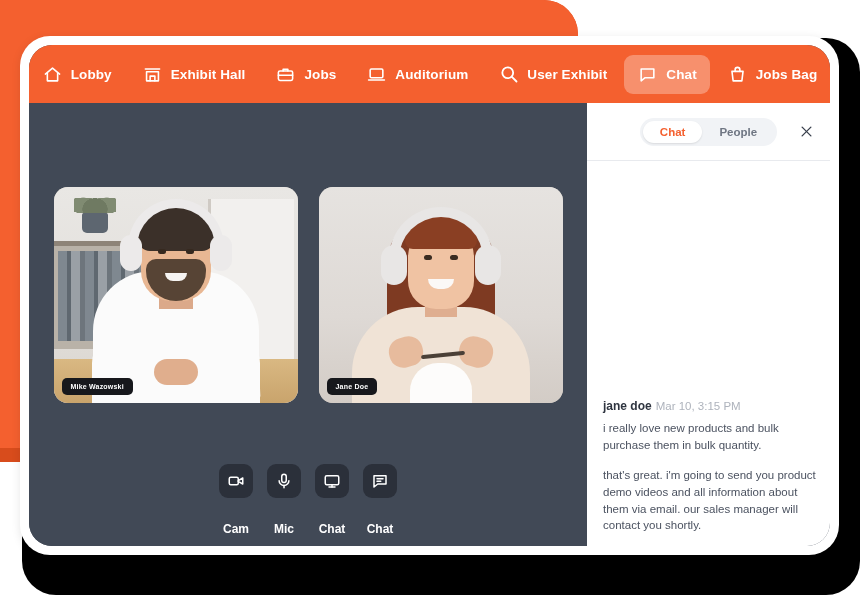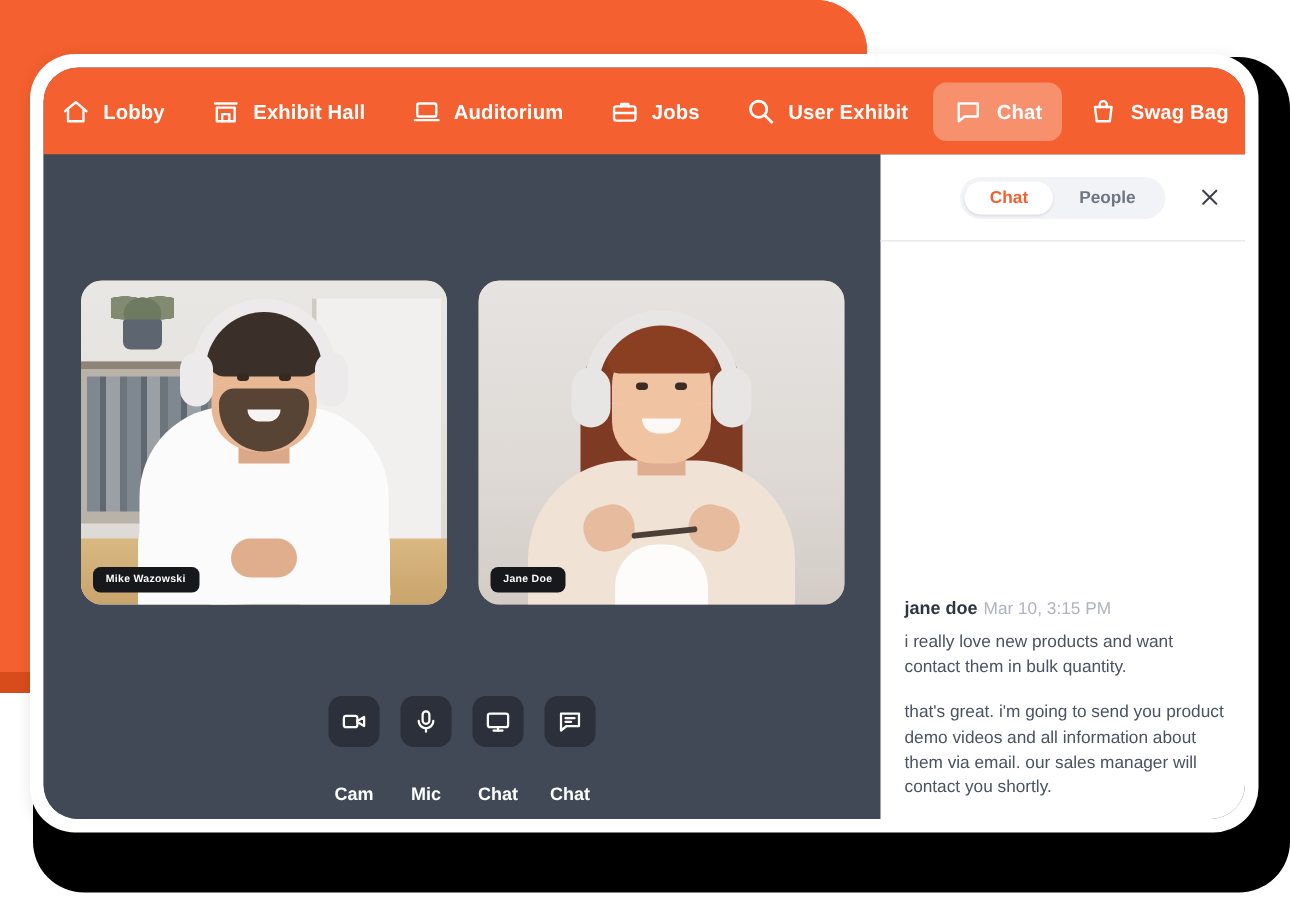--- a/index.html
+++ b/index.html
@@ -253,40 +253,40 @@
                 <path d="M4.5 8.5h15V20h-15z"></path>
                 <path d="M9 20v-6h6v6"></path>
               </svg>
           </span>
           <span>Exhibit Hall</span>
         </div>
 
         <div class="nav-item">
           <span class="ico">
             <svg width="19" height="19" viewBox="0 0 24 24" fill="none" stroke="#fff" stroke-width="2" stroke-linecap="round" stroke-linejoin="round">
-                <rect x="4" y="5" width="16" height="11" rx="1.5"></rect>
-                <path d="M2 19h20"></path>
-              </svg>
-          </span>
-          <span>Auditorium</span>
-        </div>
-
-        <div class="nav-item">
-          <span class="ico">
-            <svg width="19" height="19" viewBox="0 0 24 24" fill="none" stroke="#fff" stroke-width="2" stroke-linecap="round" stroke-linejoin="round">
                 <rect x="3" y="7.5" width="18" height="12" rx="2"></rect>
                 <path d="M9 7.5V5.5h6v2"></path>
                 <path d="M3 13h18"></path>
               </svg>
           </span>
           <span>Jobs</span>
         </div>
 
         <div class="nav-item">
           <span class="ico">
+            <svg width="19" height="19" viewBox="0 0 24 24" fill="none" stroke="#fff" stroke-width="2" stroke-linecap="round" stroke-linejoin="round">
+                <rect x="4" y="5" width="16" height="11" rx="1.5"></rect>
+                <path d="M2 19h20"></path>
+              </svg>
+          </span>
+          <span>Auditorium</span>
+        </div>
+
+        <div class="nav-item">
+          <span class="ico">
             <svg width="20" height="20" viewBox="0 0 24 24" fill="none" stroke="#fff" stroke-width="2.2" stroke-linecap="round">
                 <circle cx="10.5" cy="10.5" r="6.5"></circle>
                 <path d="M15.5 15.5 21 21"></path>
               </svg>
           </span>
           <span>User Exhibit</span>
         </div>
 
         <div class="nav-item active">
           <span class="ico">
@@ -297,21 +297,21 @@
           <span>Chat</span>
         </div>
 
         <div class="nav-item">
           <span class="ico">
             <svg width="19" height="19" viewBox="0 0 24 24" fill="none" stroke="#fff" stroke-width="2" stroke-linecap="round" stroke-linejoin="round">
                 <path d="M5 8h14l-1.5 12h-11z"></path>
                 <path d="M9 8V6a3 3 0 0 1 6 0v2"></path>
               </svg>
           </span>
-          <span>Swag Bag</span>
+          <span>Jobs Bag</span>
         </div>
 
       </div>
 
       <div class="stage-area">
 
         <div class="tiles">
 
           <div class="tile">
             <div class="scene">
@@ -427,21 +427,21 @@
               </svg>
           </div>
         </div>
 
         <div class="chat-body">
           <div class="msgs">
             <div class="msg">
               <div class="msg-head">
                 <span class="msg-author">jane doe</span><span class="msg-time">Mar 10, 3:15 PM</span>
               </div>
-              <div class="msg-text">i really love new products and want contact them in bulk quantity.</div>
+              <div class="msg-text">i really love new products and bulk purchase them in bulk quantity.</div>
             </div>
             <div class="msg">
               <div class="msg-text">that's great. i'm going to send you product demo videos and all information about them via email. our sales manager will contact you shortly.</div>
             </div>
           </div>
         </div>
 
 
       </div>
 

